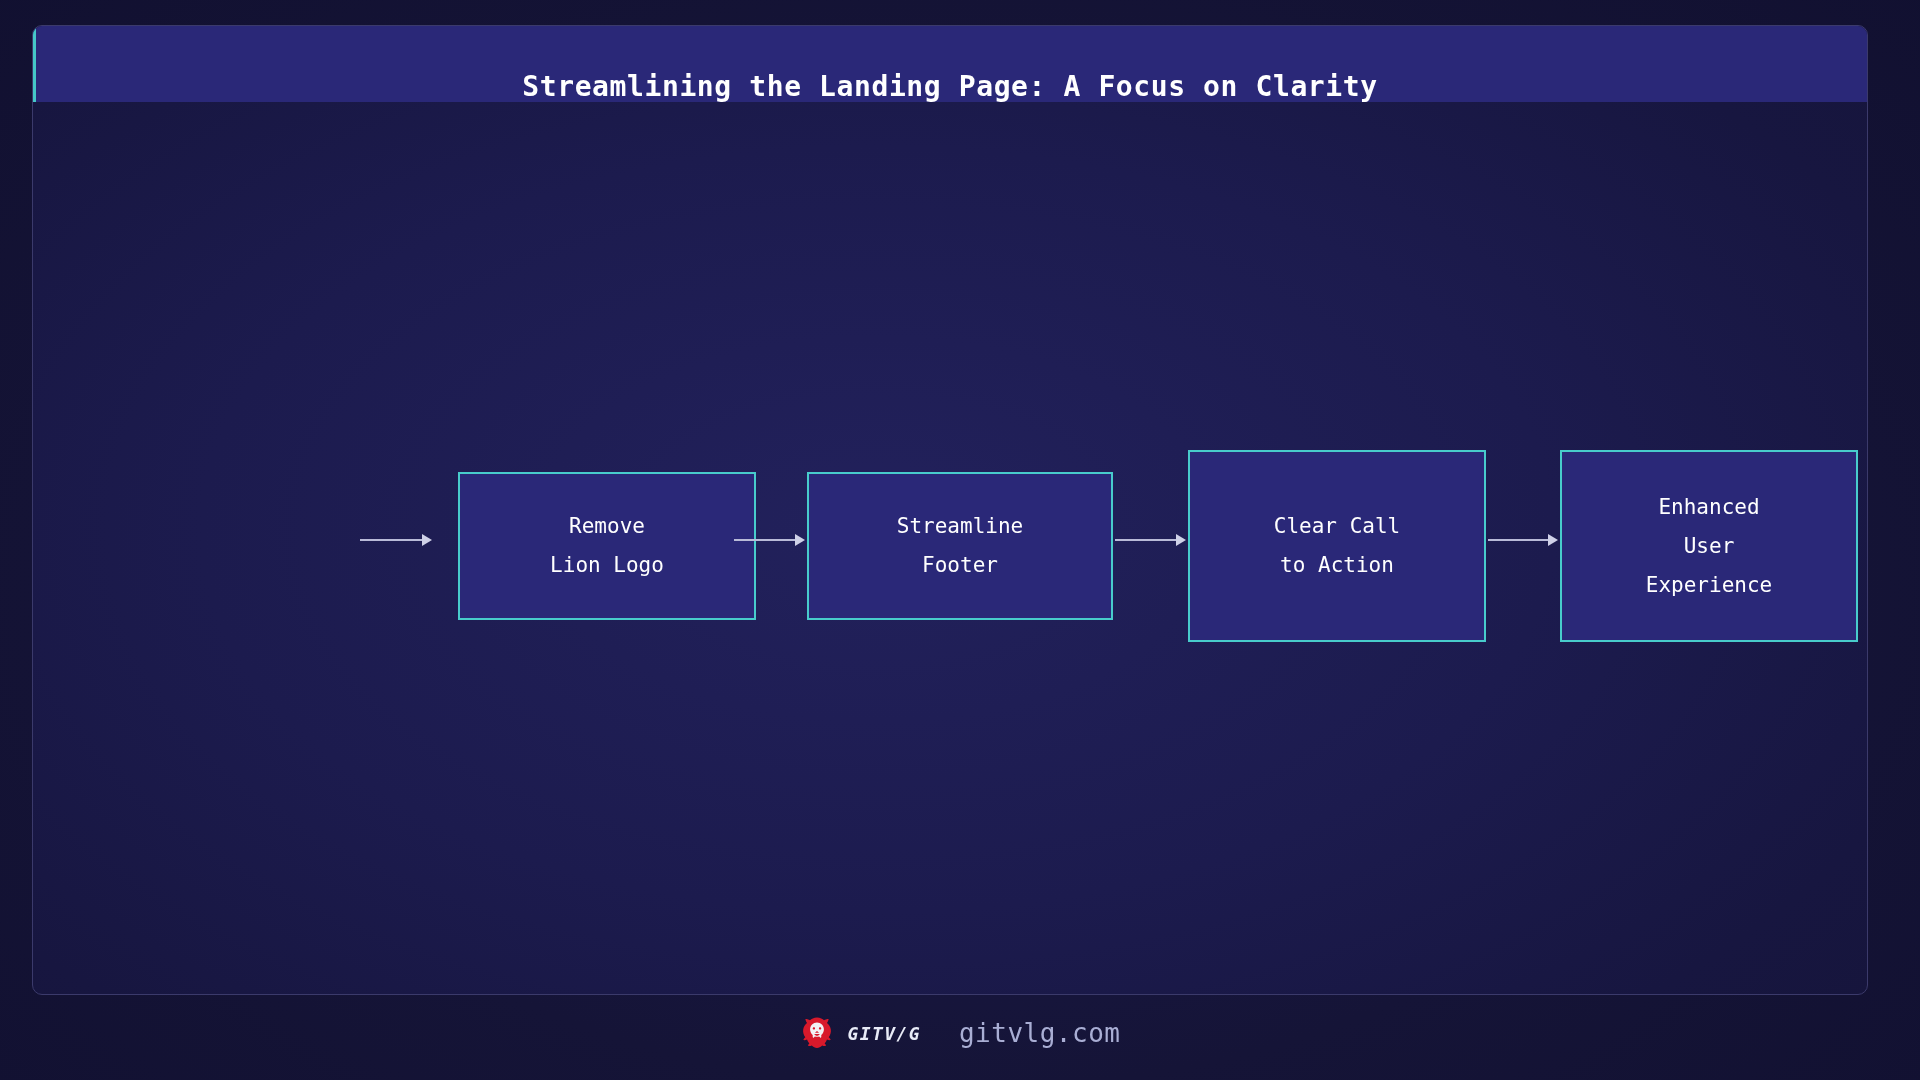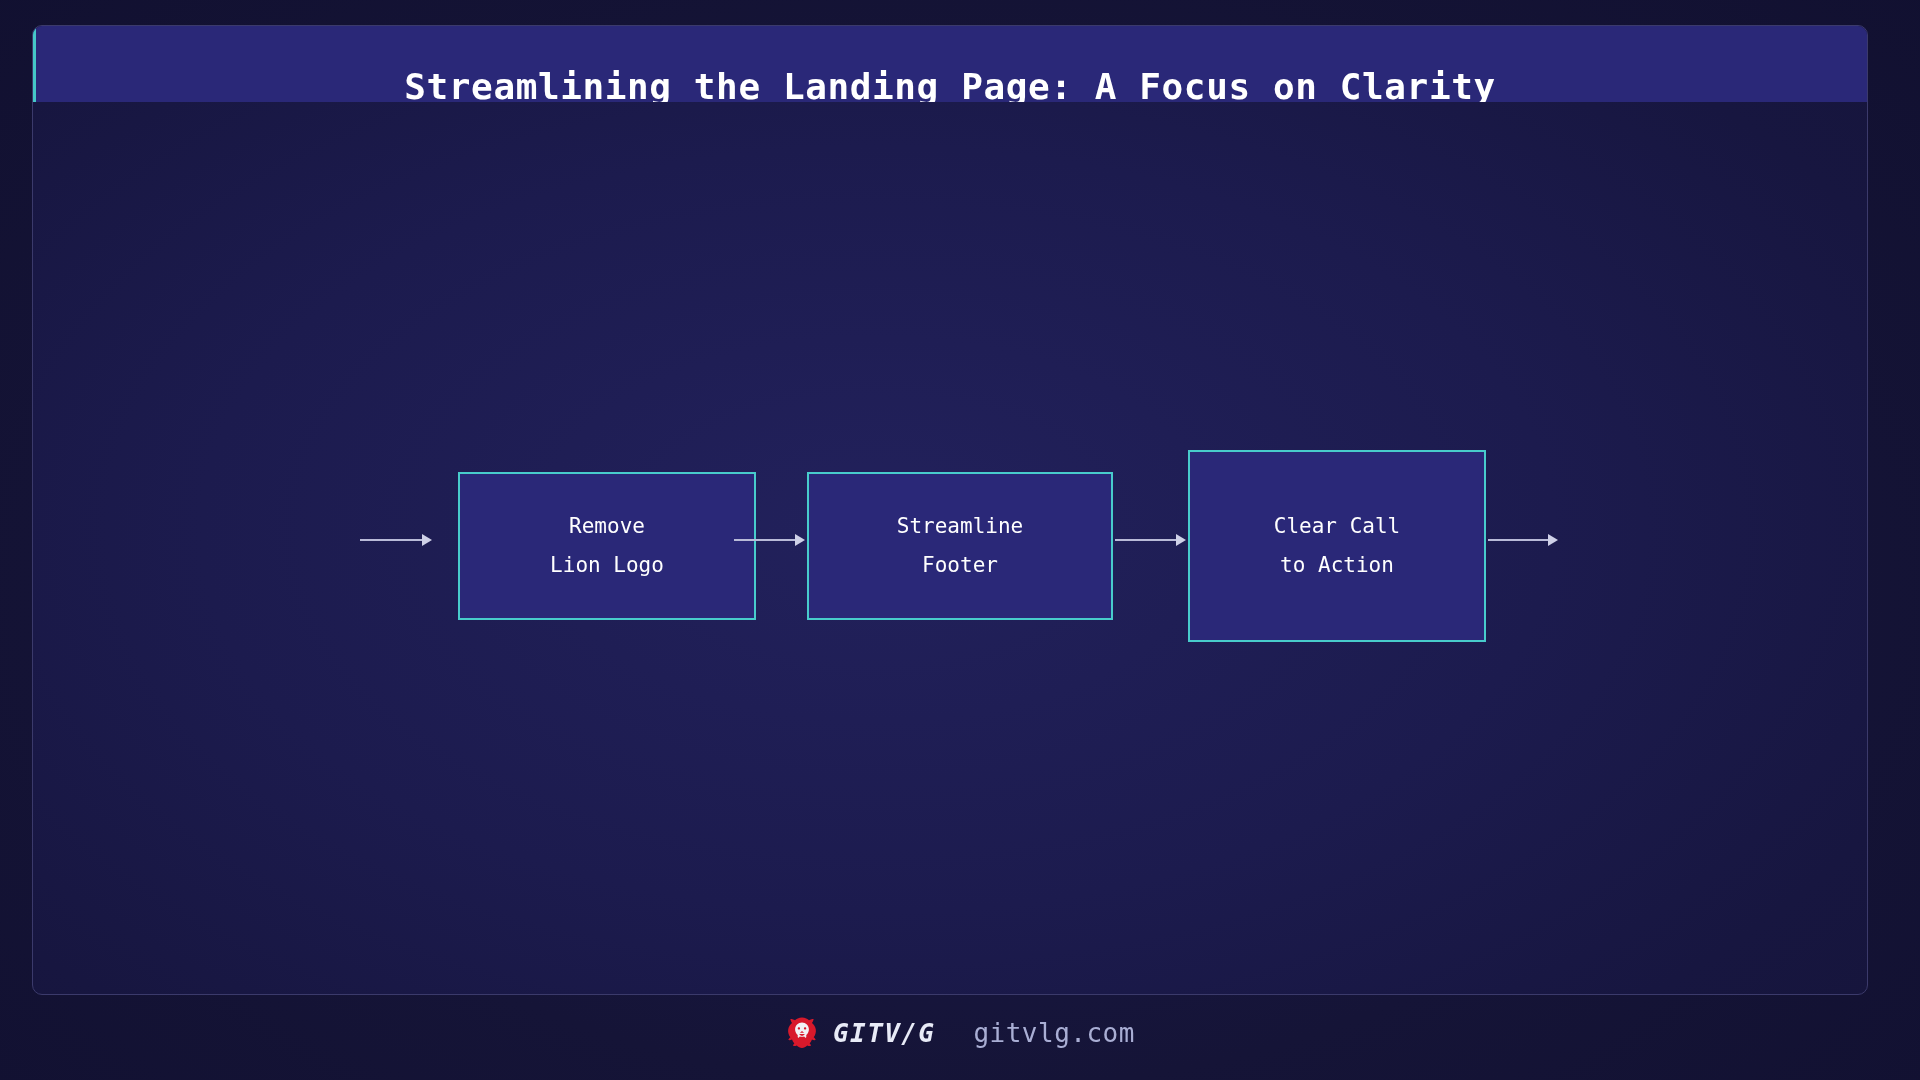--- a/index.html
+++ b/index.html
@@ -58,21 +58,21 @@
     left: 0;
     top: 0;
     width: 4px;
     height: 100%;
     background: #45c8c8;
     border-top-left-radius: 10px;
     border-bottom-left-radius: 3px;
   }
   #title-text {
     color: #ffffff;
-    font-size: 36px;
+    font-size: 28px;
     font-weight: bold;
     letter-spacing: 0.6px;
     line-height: 1;
     white-space: pre;
     text-align: center;
     margin-top: 46px;
   }
 
   
   #flow-area {
@@ -129,21 +129,21 @@
     width: 1920px;
     height: 50px;
     display: flex;
     align-items: center;
     justify-content: center;
     gap: 14px;
   }
   #brand-logo { width: 34px; height: 34px; display: block; flex: 0 0 auto; }
   #brand-name {
     color: #e8ebf7;
-    font-size: 26px;
+    font-size: 18px;
     font-weight: bold;
     font-style: italic;
     letter-spacing: 1.4px;
     white-space: pre;
   }
   #brand-url {
     color: #a9aed4;
     font-size: 26px;
     letter-spacing: 0.5px;
     margin-left: 24px;
@@ -162,20 +162,23 @@
       <div id="title-text">Streamlining the Landing Page: A Focus on Clarity</div>
     </div>
 
     <div id="flow-area">
         <div class="flow-node" style="left: 401px; top: 446px; width: 298px; height: 148px; margin-left: 24px;"><div class="node-label">Remove
 Lion Logo</div></div>
         <div class="flow-node" style="left: 774px; top: 446px; width: 306px; height: 148px;"><div class="node-label">Streamline
 Footer</div></div>
         <div class="flow-node" style="left: 1155px; top: 424px; width: 298px; height: 192px;"><div class="node-label">Clear Call
 to Action</div></div>
+        <div class="flow-node" style="left: 1527px; top: 424px; width: 298px; height: 192px;"><div class="node-label">Enhanced
+User
+Experience</div></div>
         <div class="flow-arrow" style="left: 327px; top: 508px; width: 72px;">
           <div class="arrow-line"></div>
           <div class="arrow-head"></div>
         </div>
         <div class="flow-arrow" style="left: 701px; top: 508px; width: 71px;">
           <div class="arrow-line"></div>
           <div class="arrow-head"></div>
         </div>
         <div class="flow-arrow" style="left: 1082px; top: 508px; width: 71px;">
           <div class="arrow-line"></div>

